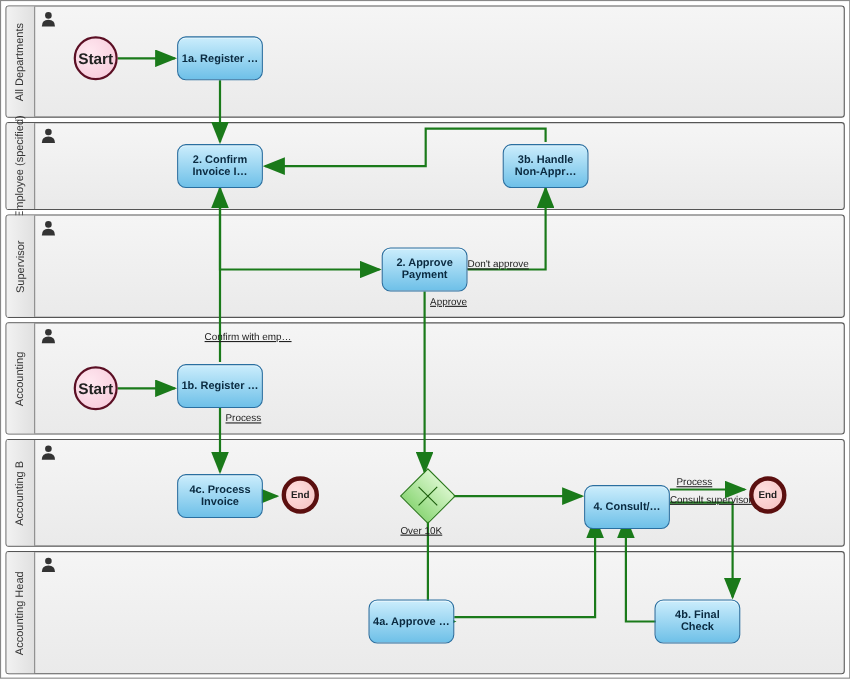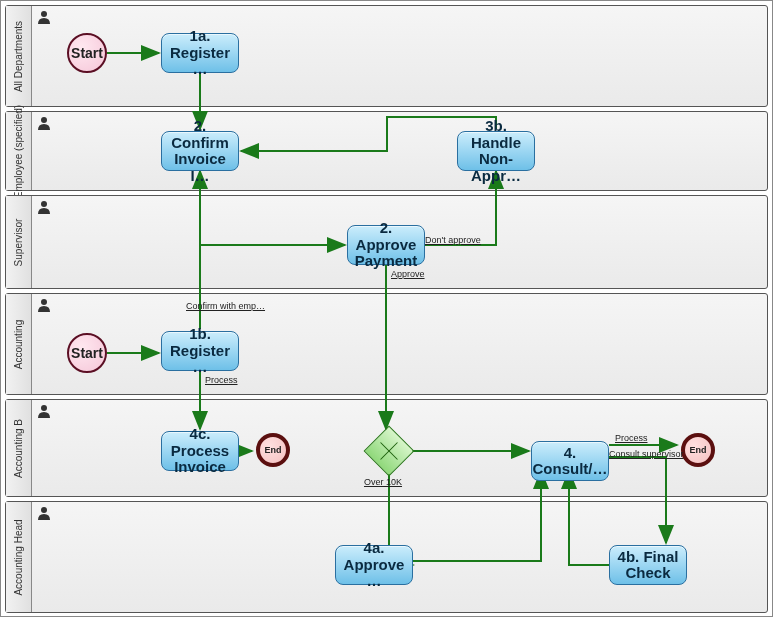--- a/index.html
+++ b/index.html
@@ -5,21 +5,21 @@
   * { box-sizing: border-box; margin: 0; padding: 0; }
   body { width: 773px; height: 617px; background: #fff; font-family: Arial, sans-serif; font-size: 11px; position: relative; overflow: hidden; }
   .canvas { position: relative; width: 773px; height: 617px; border: 1px solid #888; }
   .lane { position: absolute; left: 4px; right: 4px; border: 1px solid #555; border-radius: 3px; background: linear-gradient(#f5f5f5, #eaeaea); }
   .lane-label { position: absolute; left: 0; top: 0; bottom: 0; width: 26px; background: linear-gradient(to right, #f2f2f2, #e0e0e0); border-right: 1px solid #888; display: flex; align-items: center; justify-content: center; }
   .lane-label span { transform: rotate(-90deg); white-space: nowrap; font-size: 10px; color: #333; }
   .user-icon { position: absolute; top: 3px; left: 30px; width: 16px; height: 16px; }
   .user-icon svg { width: 16px; height: 16px; }
   .start-event { position: absolute; width: 40px; height: 40px; border-radius: 50%; background: radial-gradient(circle at 35% 35%, #ffe8f0, #f5c6d8); border: 2px solid #5b0f24; display: flex; align-items: center; justify-content: center; font-size: 14px; color: #222; font-weight: bold; }
   .end-event { position: absolute; width: 34px; height: 34px; border-radius: 50%; background: radial-gradient(circle at 35% 35%, #ffe0e0, #f5c0c0); border: 4px solid #5b0f0f; display: flex; align-items: center; justify-content: center; font-size: 9px; color: #222; font-weight: bold; }
-  .task { position: absolute; width: 78px; height: 40px; border-radius: 8px; background: linear-gradient(#cbedfc, #6ec0e8); border: 1px solid #2a6fa0; display: flex; align-items: center; justify-content: center; text-align: center; font-size: 15px; font-weight: bold; color: #0a2a40; padding: 2px; line-height: 1.1; box-shadow: inset 0 1px 0 rgba(255,255,255,0.6); }
+  .task { position: absolute; width: 78px; height: 40px; border-radius: 8px; background: linear-gradient(#cbedfc, #6ec0e8); border: 1px solid #2a6fa0; display: flex; align-items: center; justify-content: center; text-align: center; font-size: 10px; font-weight: bold; color: #0a2a40; padding: 2px; line-height: 1.1; box-shadow: inset 0 1px 0 rgba(255,255,255,0.6); }
   .gateway { position: absolute; width: 36px; height: 36px; transform: rotate(45deg); background: linear-gradient(#d6f5c9, #8fd87a); border: 1px solid #2a7a1a; }
   .gateway .cross { position: absolute; inset: 0; }
   .gateway .cross::before, .gateway .cross::after { content: ""; position: absolute; background: #1a5c0a; }
   .gateway .cross::before { left: 50%; top: 5px; bottom: 5px; width: 1px; transform: translateX(-50%); }
   .gateway .cross::after { top: 50%; left: 5px; right: 5px; height: 1px; transform: translateY(-50%); }
   svg.arrows { position: absolute; inset: 0; width: 100%; height: 100%; pointer-events: none; }
   .edge-label { position: absolute; font-size: 9px; color: #222; white-space: nowrap; text-decoration: underline; }
 </style>
 </head>
 <body>
@@ -154,21 +154,21 @@
     </div>
   <div class="task" style="left:160px;top:430px;">
       <span>4c. Process Invoice</span>
     </div>
   <div class="task" style="left:530px;top:440px;">
       <span>4. Consult/…</span>
     </div>
   <div class="task" style="left:334px;top:544px;">
       <span>4a. Approve …</span>
     </div>
-  <div class="task" style="left:608px;top:544px;">
+  <div class="task" style="left:594px;top:544px;">
       <span>4b. Final Check</span>
     </div>
 
   <div class="gateway" style="left:370px;top:432px;">
       <div class="cross"></div>
     </div>
 
   <div class="edge-label" style="left:424px;top:234px;">Don't approve</div>
   <div class="edge-label" style="left:390px;top:268px;">Approve</div>
   <div class="edge-label" style="left:185px;top:300px;">Confirm with emp…</div>

